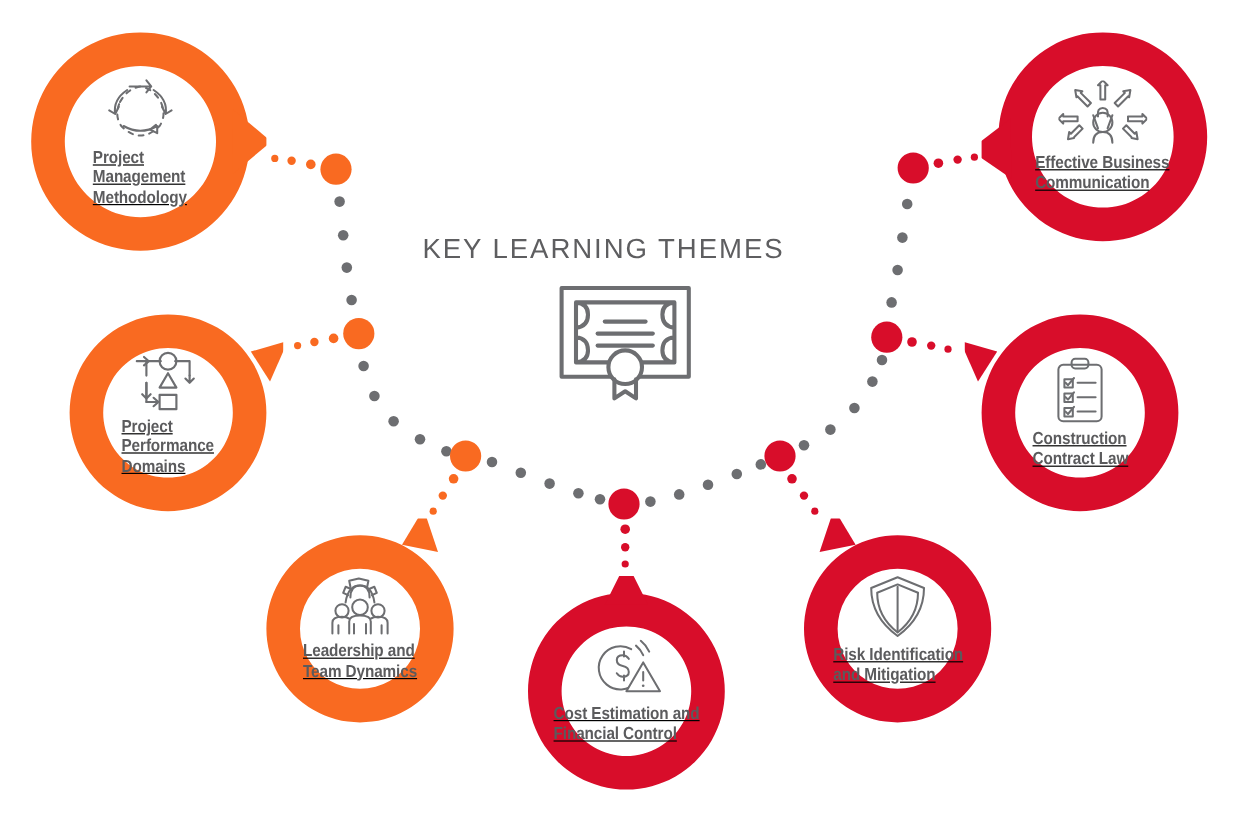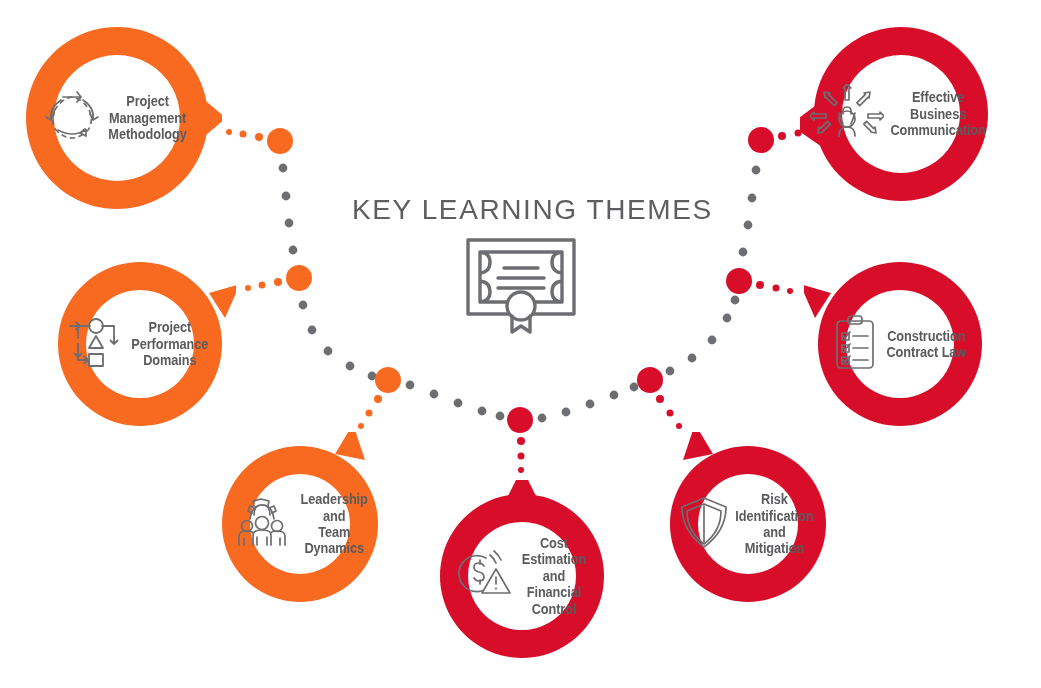--- a/index.html
+++ b/index.html
@@ -33,26 +33,27 @@
     background: #ffffff;
     display: flex;
     flex-direction: column;
     align-items: center;
     justify-content: center;
   }
   .node-inner {
     position: absolute;
     left: 0; top: 0; right: 0; bottom: 0;
     display: flex;
-    flex-direction: row;
+    flex-direction: column;
     align-items: center;
     justify-content: center;
-    text-align: center;
+    text-align: left;
     padding: 0 10px;
     box-sizing: border-box;
+    text-decoration: underline;
   }
   .node-icon {
     display: block;
     line-height: 0;
     margin-bottom: 3px;
   }
   .node-label {
     color: #5b5b5d;
     font-family: "Liberation Sans Narrow", "Liberation Sans", sans-serif;
     font-weight: bold;
@@ -60,21 +61,21 @@
     line-height: 1.13;
     letter-spacing: -0.1px;
     transform: scaleX(0.88);
     white-space: pre-line;
   }
   .center-title {
     position: absolute;
     text-align: left;
     color: #5e5e60;
     font-family: "Liberation Sans", sans-serif;
-    font-size: 28px;
+    font-size: 23px;
     font-weight: normal;
     letter-spacing: 1.6px;
     white-space: nowrap;
   }
   .center-icon {
     position: absolute;
     line-height: 0;
   }
 </style>
 </head>
@@ -337,21 +338,21 @@
             <path d="M26 10 L43 17 q0 20 -17 33 q-17 -13 -17 -33 Z"></path>
             <line x1="26" y1="12" x2="26" y2="48"></line>
           </g>
         </svg>
       </span>
       <span class="node-label">Risk Identification
 and Mitigation</span>
     </div>
   </div>
 
-  <div class="node" style="left:814px; top:27px; width:174px; height:174px;">
+  <div class="node" style="left:832px; top:27px; width:174px; height:174px;">
     <svg width="202" height="202" viewBox="0 0 202 202" style="position:absolute; left:-14px; top:-14px;">
       <path d="M101 14 A87 87 0 1 1 100.99 14 Z
                M101 42 A59 59 0 1 0 101.01 42 Z" fill="#d80d2a" fill-rule="evenodd"></path>
       <path d="M24 86 L-10 112 L25 136 Z" fill="#d80d2a"></path>
     </svg>
     <div class="node-inner">
       <span class="node-icon">
         <svg width="74" height="58" viewBox="0 0 74 58">
           <g fill="none" stroke="#6d6e71" stroke-width="1.7" stroke-linejoin="round" stroke-linecap="round">
             <circle cx="37" cy="35" r="8"></circle>

